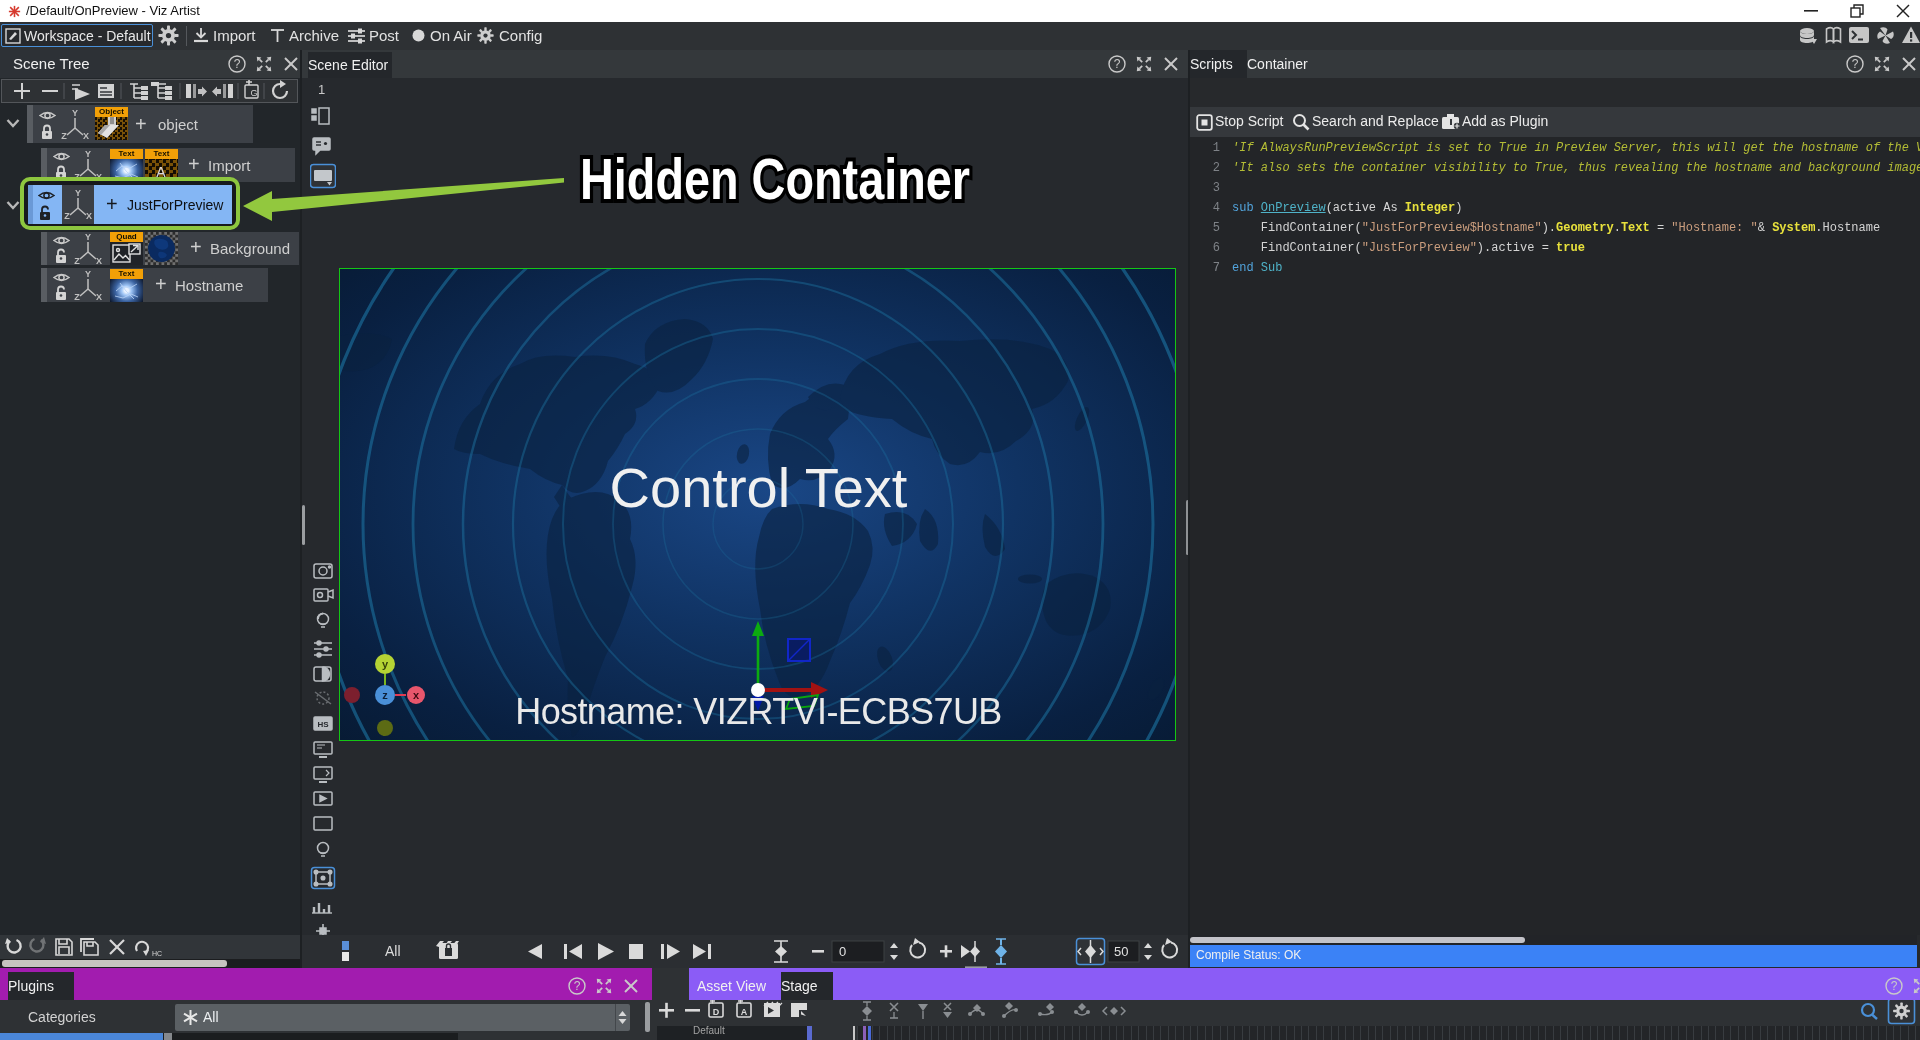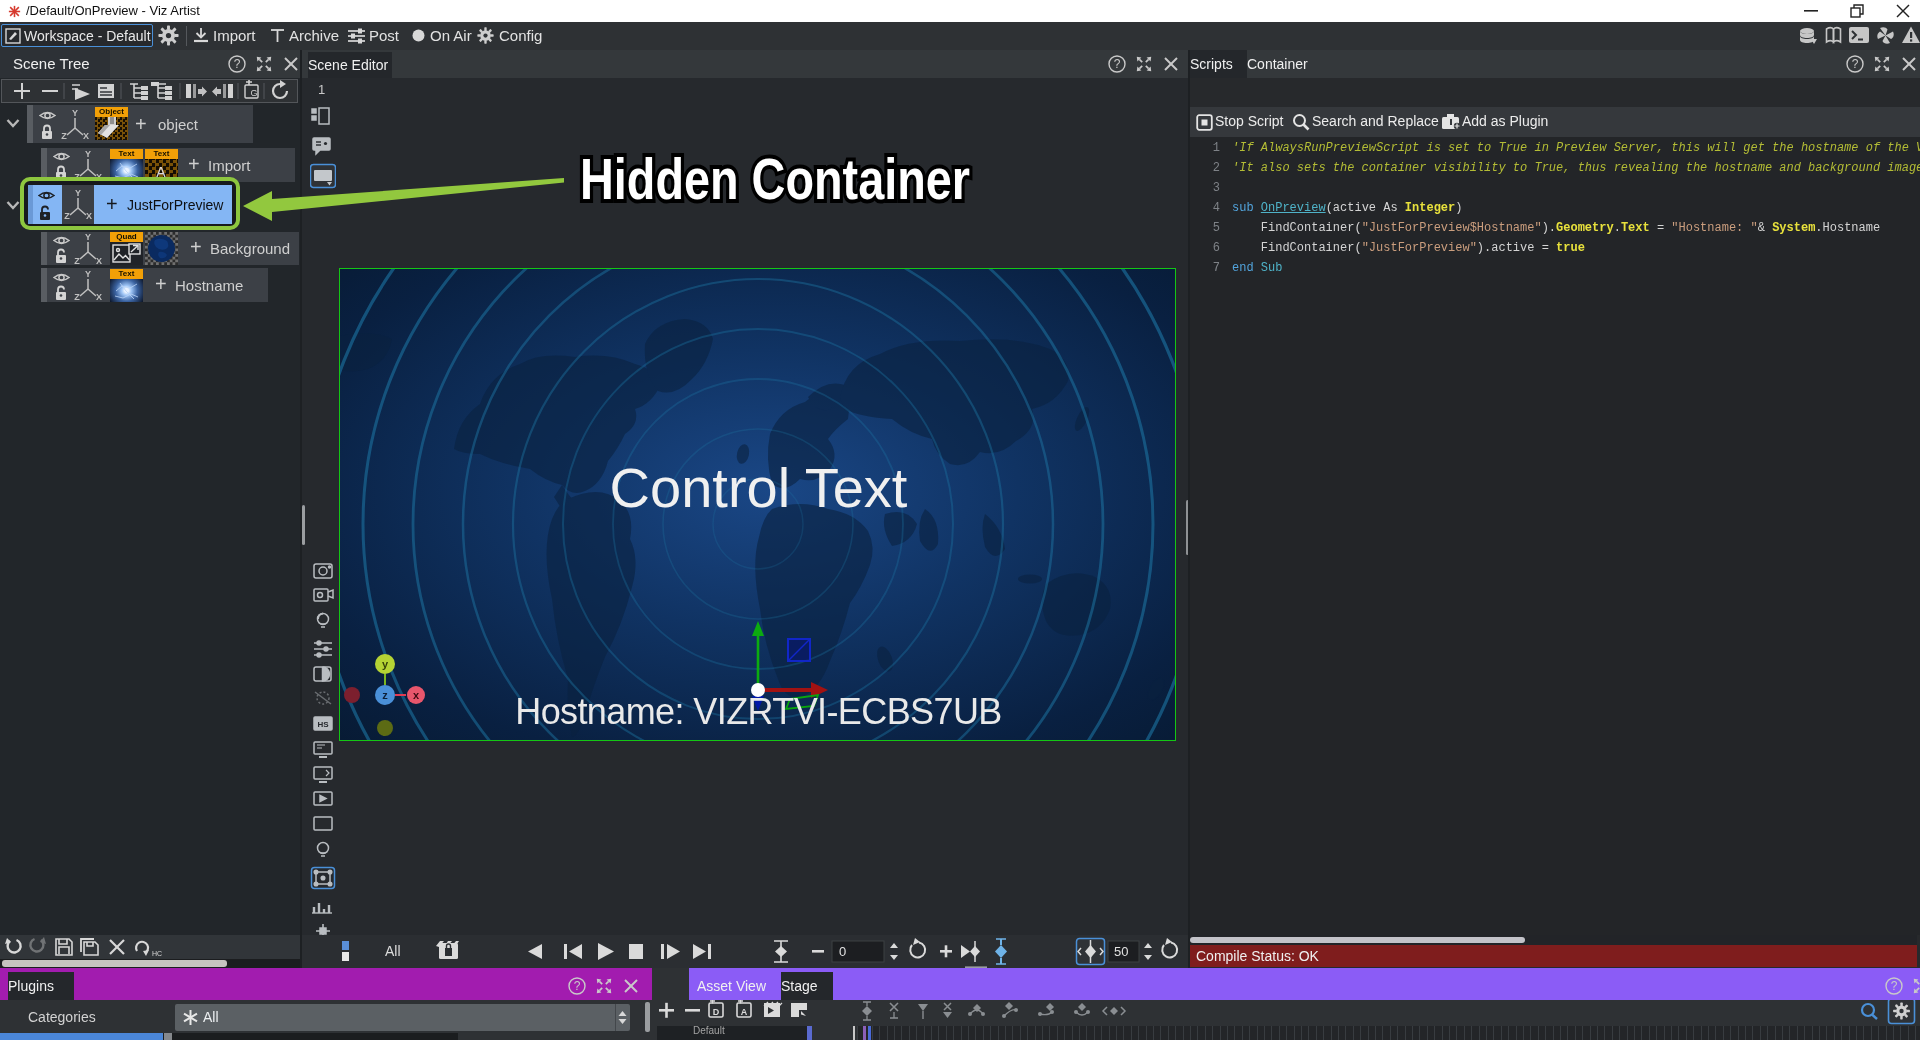--- a/index.html
+++ b/index.html
@@ -51,21 +51,21 @@
 #code span { font-family:"Liberation Mono", monospace; }
 #code { position:absolute; left:0; top:87px; width:730px; height:798px; background:#232528; font-family:"Liberation Mono", monospace; font-size:12px; overflow:hidden; }
 .cline { position:absolute; left:42px; white-space:pre; font-family:"Liberation Mono", monospace; }
 .ln { position:absolute; left:0; width:30px; text-align:right; color:#7e8287; font-family:"Liberation Mono", monospace; font-size:12px; }
 .cmt { color:#b3bc35; font-style:italic; }
 .kw { color:#52a4dc; }
 .kw2 { color:#4fb3c8; }
 .yel { color:#e8e13c; font-weight:bold; }
 .str { color:#cb9e7e; }
 .pln { color:#d4d4d4; }
-#compile { position:absolute; left:0; top:895px; width:727px; height:22px; background:#7f1d1d; color:#f0f0f0; font-size:14px; }
+#compile { position:absolute; left:0; top:895px; width:727px; height:22px; background:#3b82f6; color:#f0f0f0; font-size:12px; }
 
 
 #bottom { position:absolute; left:0; top:968px; width:1920px; height:72px; background:#2e3134; }
 #plhdr { position:absolute; left:0; top:0; width:652px; height:32px; background:#a21caf; }
 #plbody { position:absolute; left:0; top:32px; width:652px; height:40px; background:#2e3134; }
 #sthdr { position:absolute; left:689px; top:0; width:1268px; height:32px; background:#8b5cf6; }
 #stbody { position:absolute; left:652px; top:32px; width:1268px; height:40px; background:#2e3134; }
 #searchbox { position:absolute; left:175px; top:4px; width:455px; height:27px; background:#5b6064; border-radius:2px; color:#eceff1; }
 
 svg text { font-family:"Liberation Sans", sans-serif; }

